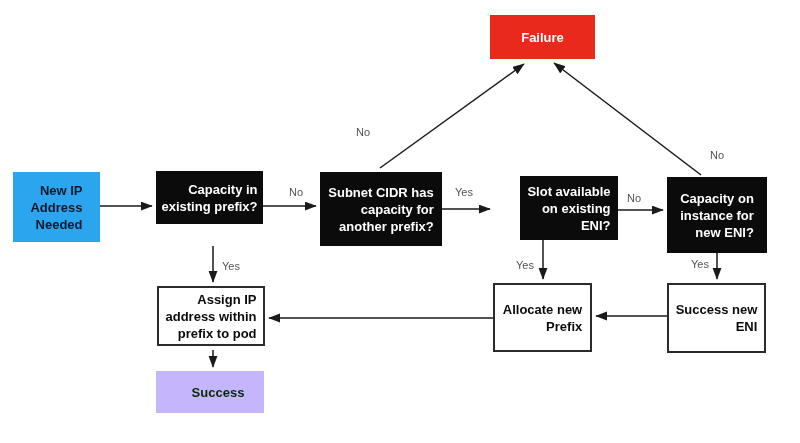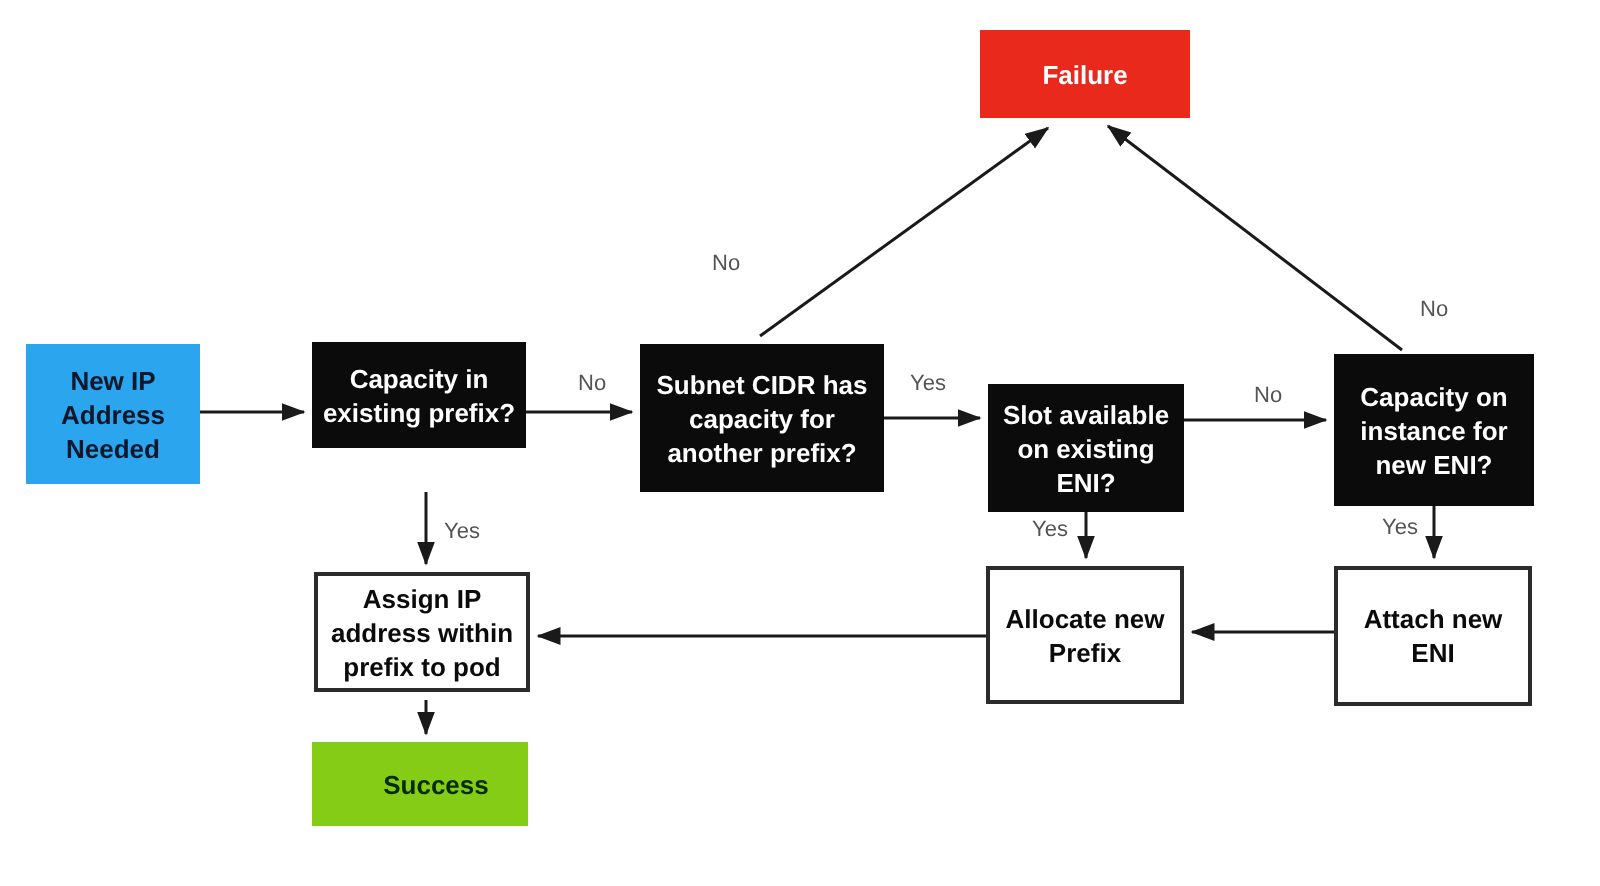--- a/index.html
+++ b/index.html
@@ -21,46 +21,46 @@
     top: 0;
     width: 800px;
     height: 443px;
     pointer-events: none;
   }
   .node {
     position: absolute;
     display: flex;
     align-items: center;
     justify-content: center;
-    text-align: center;
+    text-align: right;
     white-space: pre-line;
     font-weight: bold;
     font-size: 13px;
     line-height: 17px;
     box-sizing: border-box;
   }
   .decision {
     background: #0b0b0b;
     color: #ffffff;
   }
   .process {
     background: #ffffff;
     color: #0b0b0b;
     border: 2px solid #2b2b2b;
   }
   .start  { background: #2aa5ee; color: #0f172a; left: 13px;  top: 172px; width: 87px;  height: 70px; }
   .q1     { left: 156px; top: 171px; width: 107px; height: 53px; }
   .q2     { left: 320px; top: 172px; width: 122px; height: 74px; }
-  .q3     { left: 494px; top: 176px; width: 98px;  height: 64px; margin-top: 16px; }
+  .q3     { left: 520px; top: 176px; width: 98px;  height: 64px; }
   .q4     { left: 667px; top: 177px; width: 100px; height: 76px; }
   .failure  { background: #e9291c; color: #ffffff; font-weight: 600; left: 490px; top: 15px;  width: 105px; height: 44px; }
   .assign   { left: 157px; top: 286px; width: 108px; height: 60px; }
   .allocate { left: 493px; top: 283px; width: 99px;  height: 69px; }
   .attach   { left: 667px; top: 283px; width: 99px;  height: 70px; }
-  .success  { background: #84cc16; color: #062b00; left: 156px; top: 371px; width: 108px; height: 42px; padding-left: 16px; }
+  .success  { background: #c4b5fd; color: #062b00; left: 156px; top: 371px; width: 108px; height: 42px; padding-left: 16px; }
   .edge-label {
     position: absolute;
     font-size: 11px;
     line-height: 12px;
     color: #545454;
     white-space: nowrap;
     text-align: center;
   }
   .lbl-no-1  { left: 289px; top: 186px; }
   .lbl-yes-1 { left: 455px; top: 186px; }
@@ -129,21 +129,21 @@
 
   <div class="node failure">Failure</div>
 
   <div class="node process assign">Assign IP
 address within
 prefix to pod</div>
 
   <div class="node process allocate">Allocate new
 Prefix</div>
 
-  <div class="node process attach">Attach new
+  <div class="node process attach">Success new
 ENI</div>
 
   <div class="node success">Success</div>
 
   <span class="edge-label lbl-no-1">No</span>
   <span class="edge-label lbl-yes-1">Yes</span>
   <span class="edge-label lbl-no-2">No</span>
   <span class="edge-label lbl-no-3">No</span>
   <span class="edge-label lbl-no-4">No</span>
   <span class="edge-label lbl-yes-2">Yes</span>

